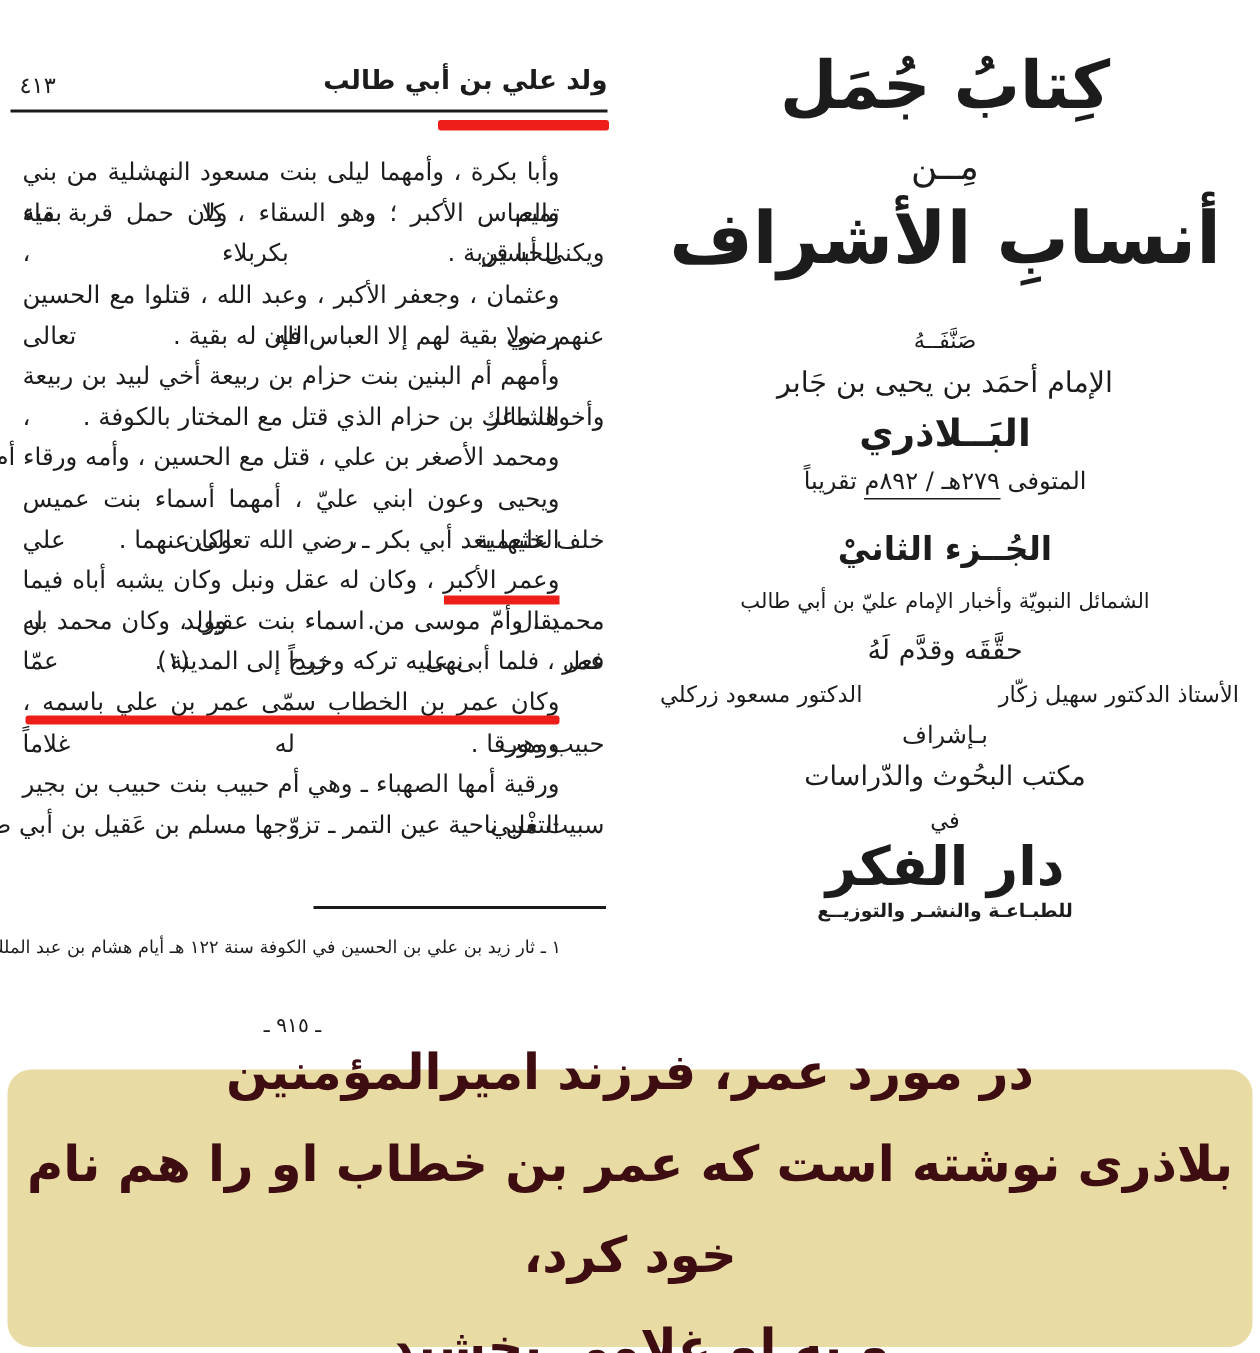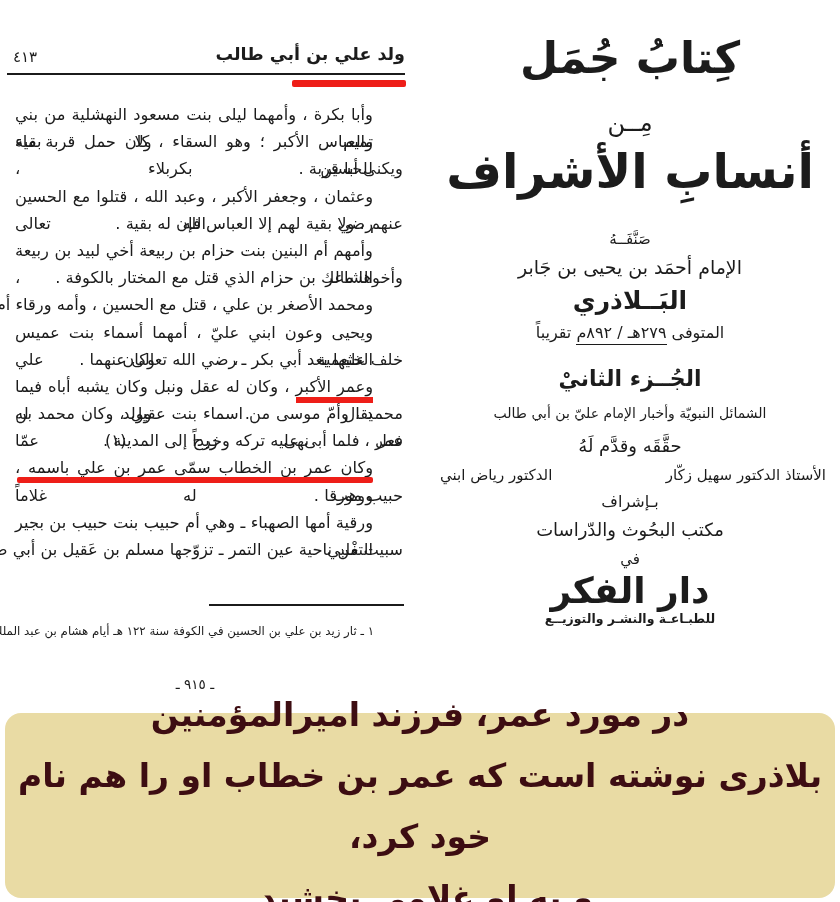--- a/index.html
+++ b/index.html
@@ -21,21 +21,21 @@
   .uline{border-bottom:6px solid var(--red);padding-bottom:1px;}
   .ufull{position:relative;}
   .ufull .bar{position:absolute;right:30px;left:2px;bottom:-1px;height:6px;background:var(--red);border-radius:2px;}
   .fn-rule{position:absolute;top:604px;right:16px;width:195px;height:2px;background:#1b1b1b;}
   .footnote{position:absolute;top:624px;left:18px;right:46px;font-size:11.8px;text-align:right;white-space:nowrap;}
   .btm-num{position:absolute;top:676px;left:120px;width:150px;text-align:center;font-size:13.5px;}
   
   .right-page{position:absolute;top:0;left:420px;width:420px;height:523px;
     display:flex;flex-direction:column;align-items:center;text-align:center;}
   .t-big1{margin-top:32px;font-size:44px;font-weight:bold;line-height:1.2;}
-  .t-min{margin-top:24px;font-size:24px;text-align:center;}
+  .t-min{margin-top:12px;font-size:24px;text-align:center;}
   .t-big2{margin-top:6px;font-size:48px;font-weight:bold;line-height:1.2;}
   .t-sannafa{margin-top:30px;font-size:15px;}
   .t-author{margin-top:8px;font-size:19px;}
   .t-author2{margin-top:8px;font-size:25px;font-weight:bold;}
   .t-death{margin-top:8px;font-size:16px;}
   .t-death .du{border-bottom:1.5px solid #1c1c1c;padding-bottom:2px;}
   .t-volume{margin-top:24px;font-size:22px;font-weight:bold;}
   .t-subtitle{margin-top:14px;font-size:14px;}
   .t-edited{margin-top:14px;font-size:18px;}
   .t-editors{margin-top:10px;width:100%;display:flex;justify-content:space-between;
@@ -97,21 +97,21 @@
     <div class="t-big2">أنسابِ الأشراف</div>
     <div class="t-sannafa">صَنَّفَــهُ</div>
     <div class="t-author">الإمام أحمَد بن يحيى بن جَابر</div>
     <div class="t-author2">البَــلاذري</div>
     <div class="t-death"><span>المتوفى </span><span class="du">٢٧٩هـ / ٨٩٢م</span><span> تقريباً</span></div>
     <div class="t-volume">الجُــزء الثانيْ</div>
     <div class="t-subtitle">الشمائل النبويّة وأخبار الإمام عليّ بن أبي طالب</div>
     <div class="t-edited">حقَّقَه وقدَّم لَهُ</div>
     <div class="t-editors">
       <span>الأستاذ الدكتور سهيل زكّار</span>
-      <span>الدكتور رياض ابني</span>
+      <span>الدكتور مسعود زركلي</span>
     </div>
     <div class="t-supervision">بـإشراف</div>
     <div class="t-office">مكتب البحُوث والدّراسات</div>
     <div class="t-fi">في</div>
     <div class="t-publisher">دار الفكر</div>
     <div class="t-publisher-sub">للطبـاعـة والنشـر والتوزيــع</div>
   </div>
 
   <div class="caption" style="background: rgb(233, 219, 164); color: rgb(61, 13, 18);">
     <div class="cap-line">در مورد عمر، فرزند امیرالمؤمنین</div>

